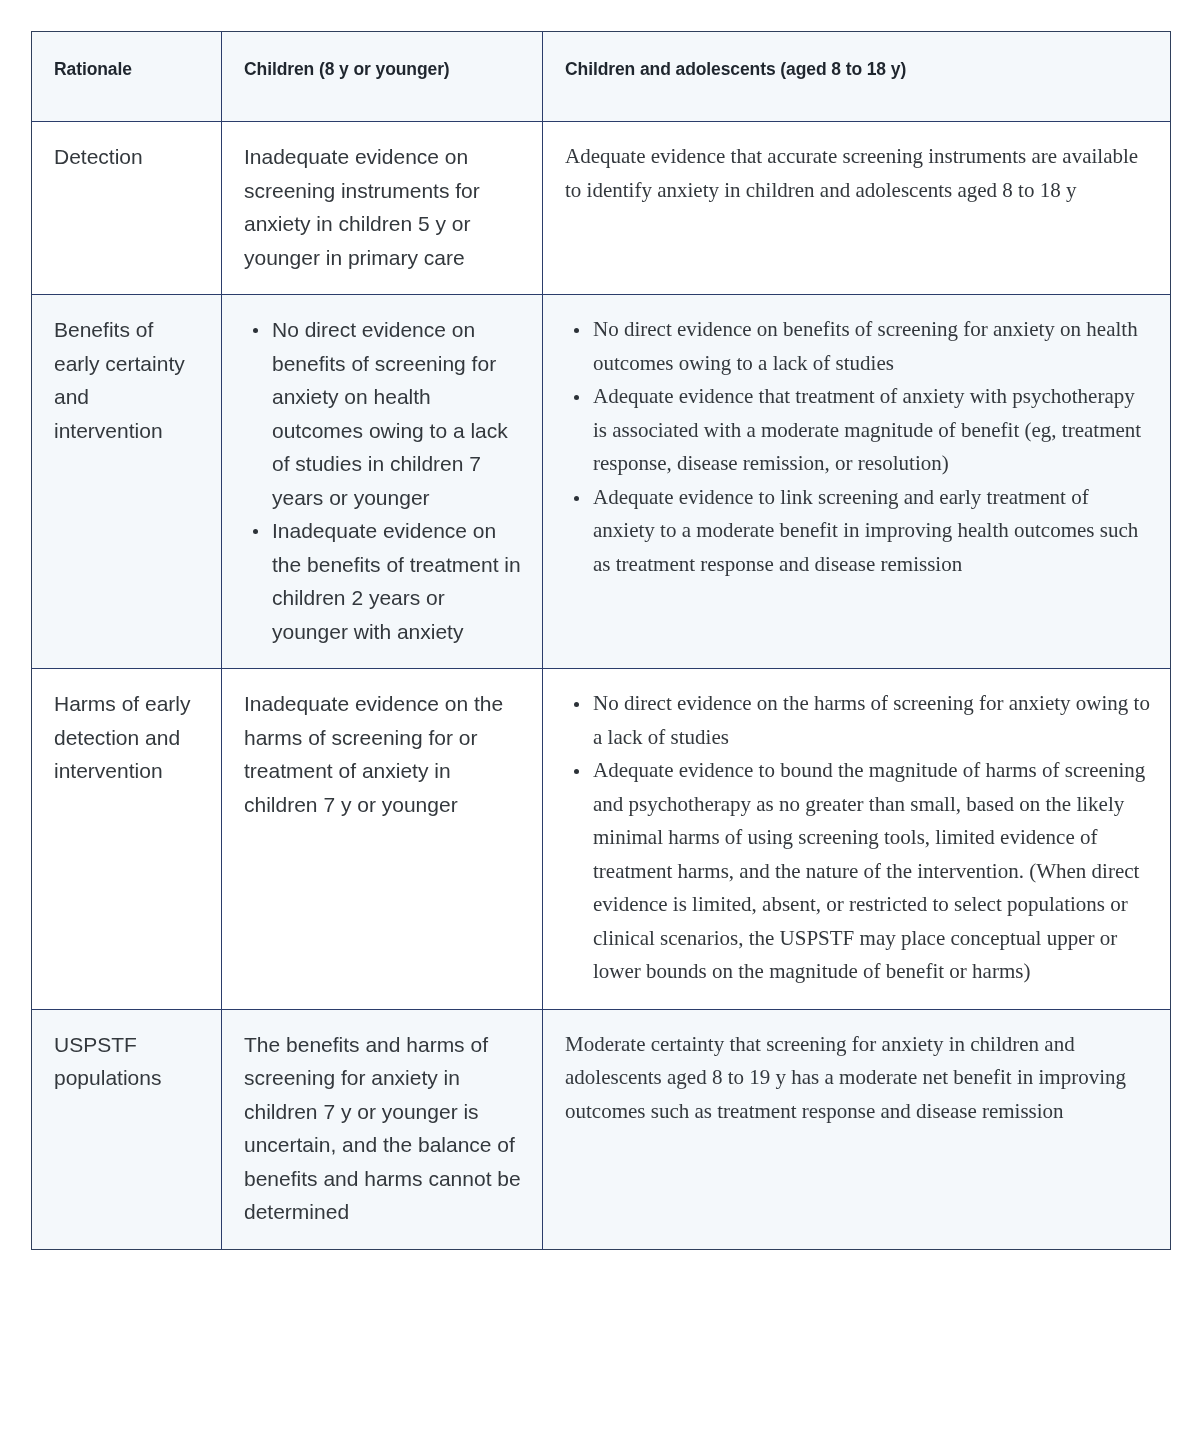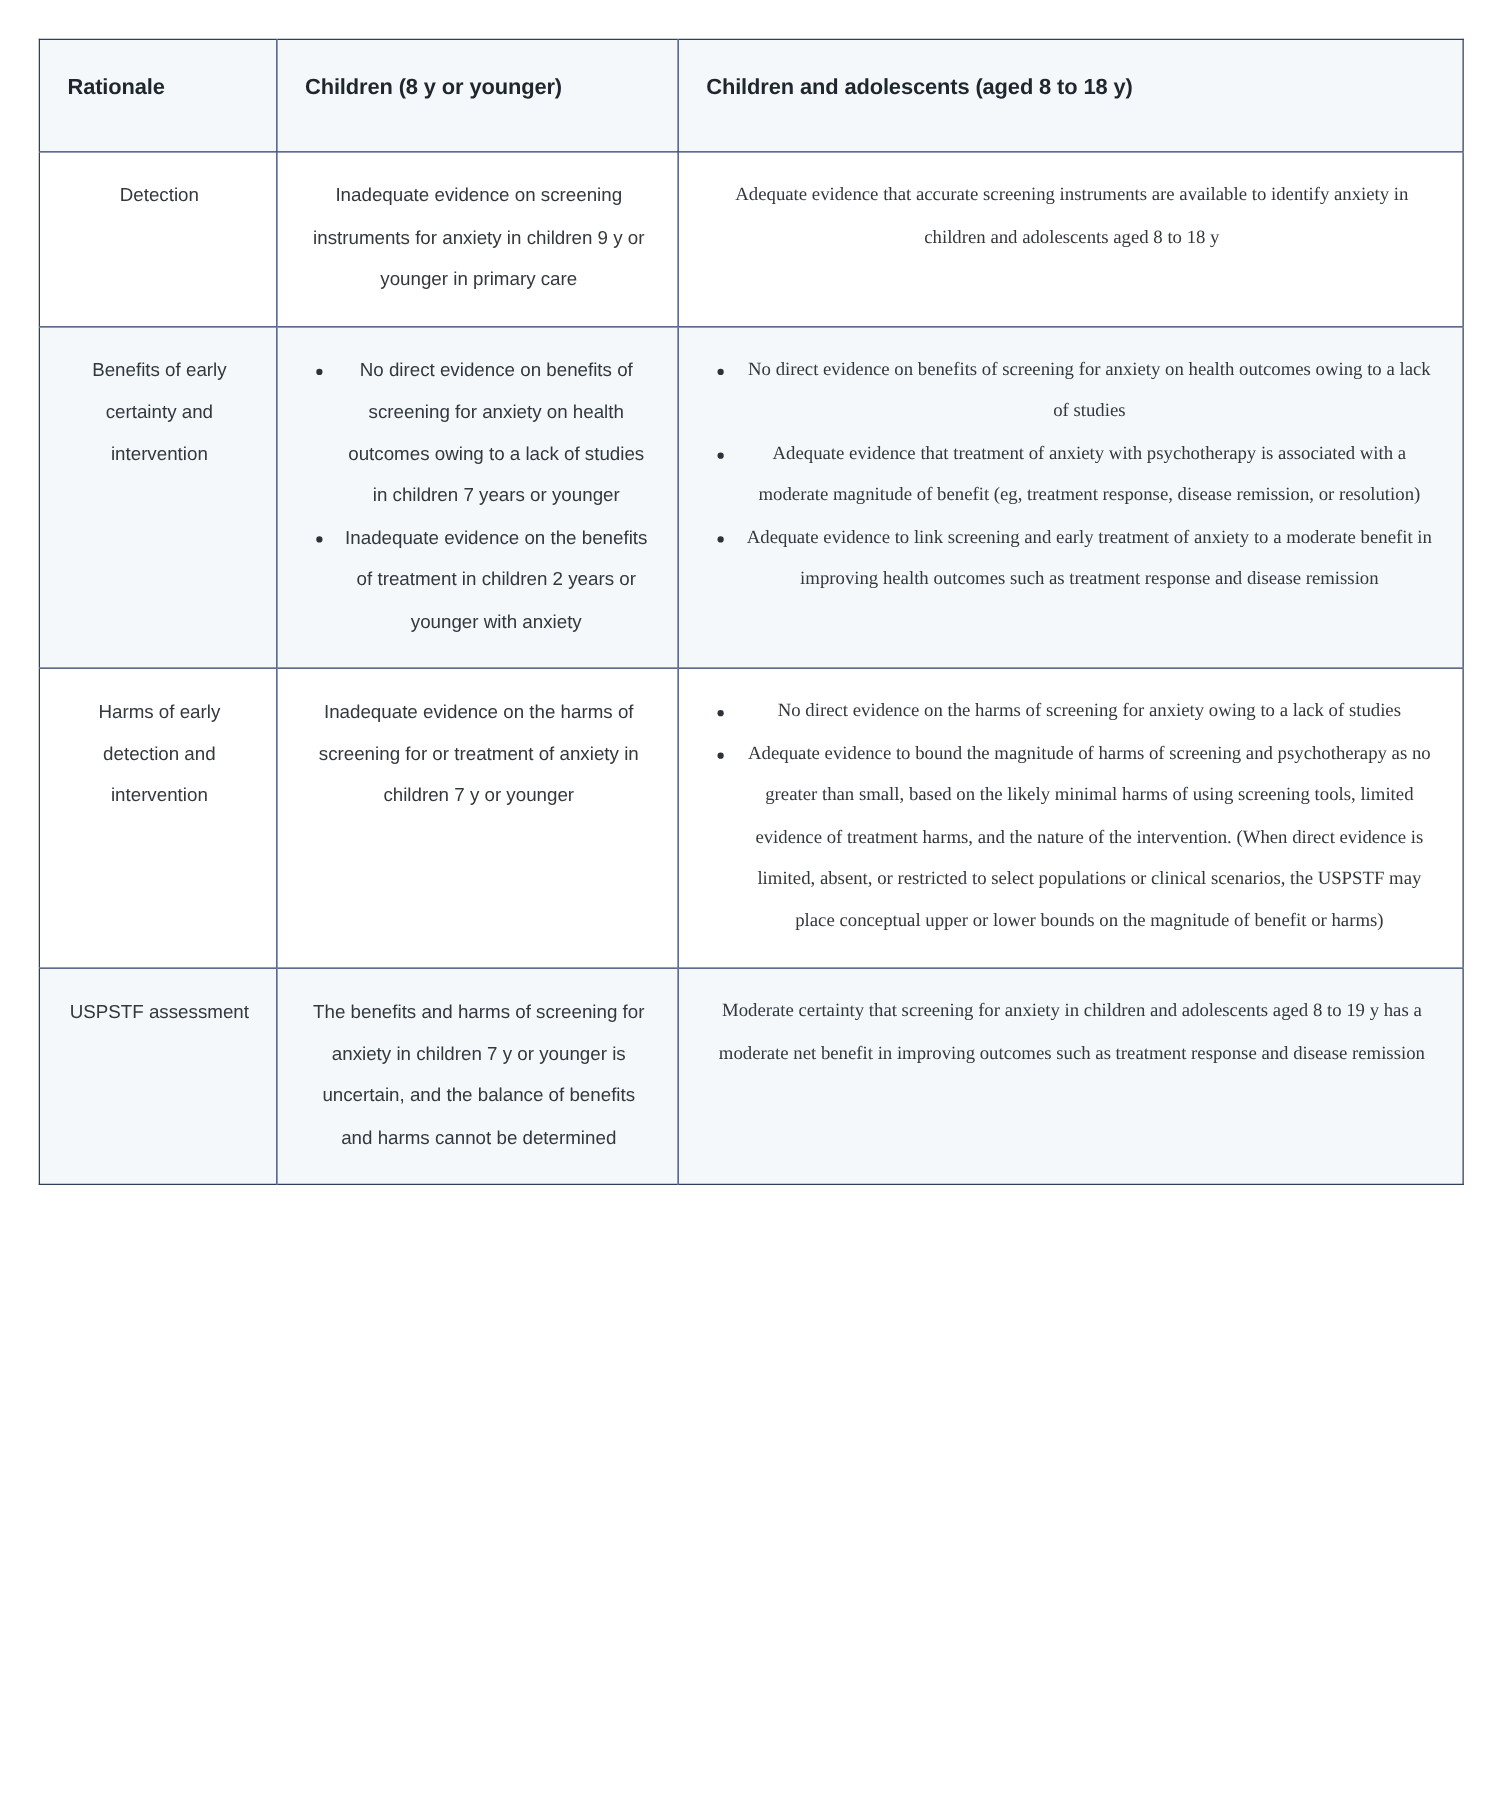--- a/index.html
+++ b/index.html
@@ -47,25 +47,24 @@
     color: #1f262e;
     padding: 22px 20px 37px 22px;
     height: 30px;
   }
   thead th:last-child { border-right: none; }
 
   tbody td {
     border-top: 1.6px solid #2b3d6b;
     border-right: 1.6px solid #2b3d6b;
     vertical-align: top;
-    font-size: 15px;
+    font-size: 21px;
     line-height: 33.5px;
     color: #33383d;
     padding: 18px 20px 20px 22px;
-    text-align: center;
   }
   tbody td:last-child { border-right: none; font-family: Liberation Serif, serif; }
 
   tbody tr.row-tint td { background: #f4f8fb; }
   tbody tr.row-plain td { background: #ffffff; }
 
   td.cell-label { letter-spacing: 0px; }
 
   ul.bullets {
     margin: 0;
@@ -113,21 +112,21 @@
         <th>Rationale</th>
         <th>Children (8 y or younger)</th>
         <th>Children and adolescents (aged 8 to 18 y)</th>
       </tr>
     </thead>
 
     <tbody>
 
       <tr class="row-plain">
         <td class="cell-label">Detection</td>
-        <td>Inadequate evidence on screening instruments for anxiety in children 9 y or younger in primary care</td>
+        <td>Inadequate evidence on screening instruments for anxiety in children 5 y or younger in primary care</td>
         <td>Adequate evidence that accurate screening instruments are available to identify anxiety in children and adolescents aged 8 to 18 y</td>
       </tr>
 
       <tr class="row-tint">
         <td class="cell-label">Benefits of early certainty and intervention</td>
         <td>
           <ul class="bullets">
             <li>No direct evidence on benefits of screening for anxiety on health outcomes owing to a lack of studies in children 7 years or younger</li>
             <li>Inadequate evidence on the benefits of treatment in children 2 years or younger with anxiety</li>
           </ul>
@@ -146,21 +145,21 @@
         <td>Inadequate evidence on the harms of screening for or treatment of anxiety in children 7 y or younger</td>
         <td>
           <ul class="bullets">
             <li>No direct evidence on the harms of screening for anxiety owing to a lack of studies</li>
             <li>Adequate evidence to bound the magnitude of harms of screening and psychotherapy as no greater than small, based on the likely minimal harms of using screening tools, limited evidence of treatment harms, and the nature of the intervention. (When direct evidence is limited, absent, or restricted to select populations or clinical scenarios, the USPSTF may place conceptual upper or lower bounds on the magnitude of benefit or harms)</li>
           </ul>
         </td>
       </tr>
 
       <tr class="row-tint">
-        <td class="cell-label">USPSTF assessment</td>
+        <td class="cell-label">USPSTF populations</td>
         <td>The benefits and harms of screening for anxiety in children 7 y or younger is uncertain, and the balance of benefits and harms cannot be determined</td>
         <td>Moderate certainty that screening for anxiety in children and adolescents aged 8 to 19 y has a moderate net benefit in improving outcomes such as treatment response and disease remission</td>
       </tr>
 
     </tbody>
   </table>
 
 
 </div>
 

